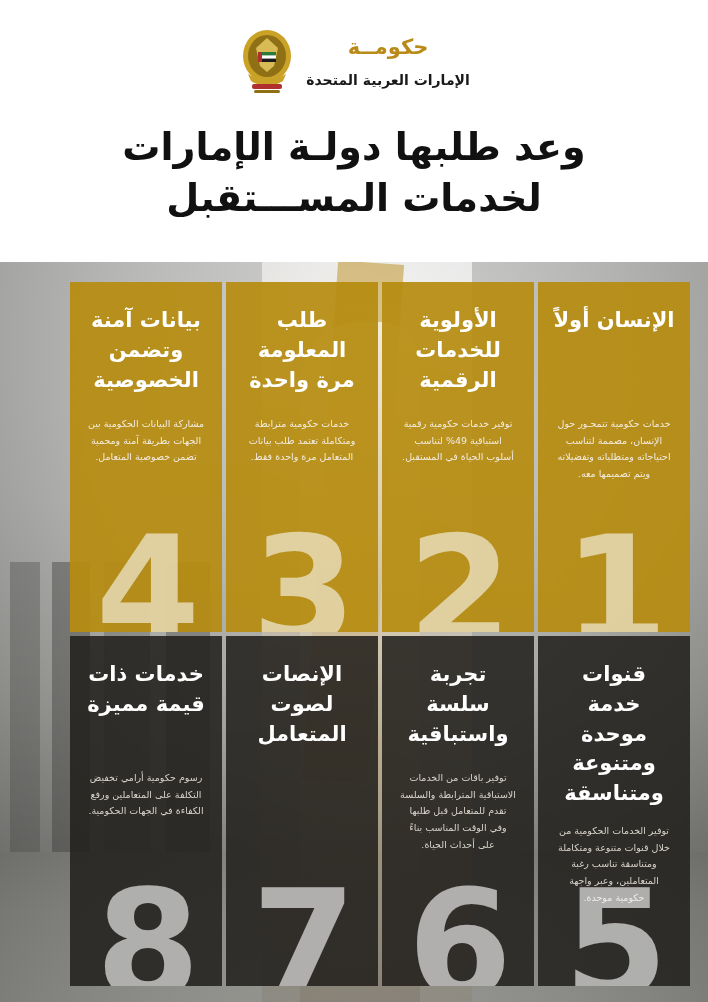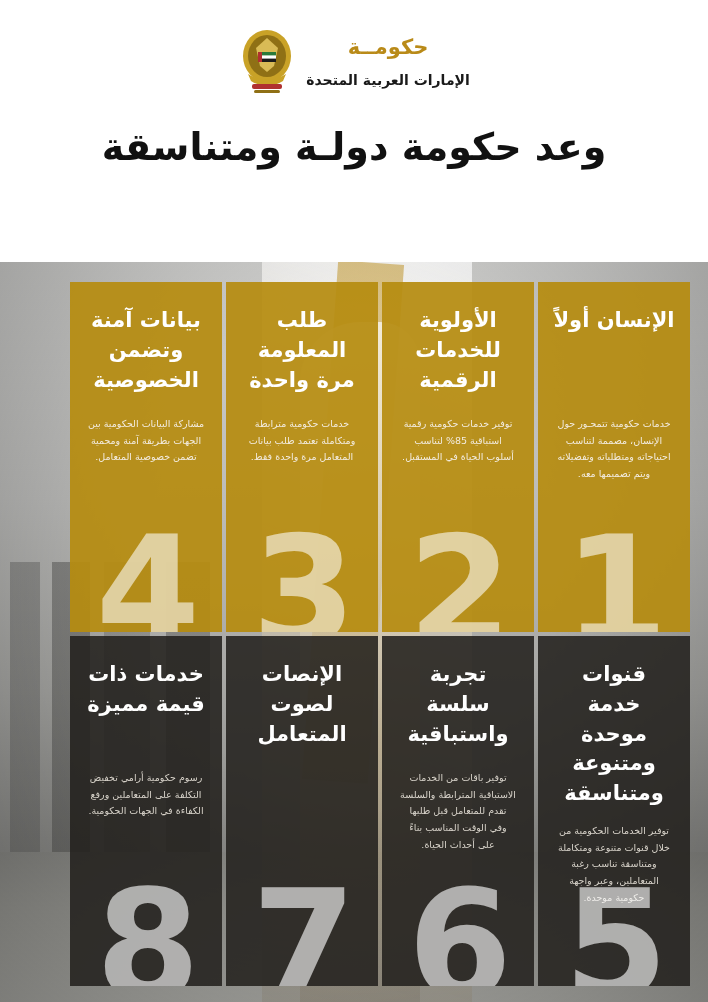--- a/index.html
+++ b/index.html
@@ -196,21 +196,22 @@
           <rect x="20" y="32.6" width="18" height="3.4" fill="#1b1b1b"></rect>
           <rect x="20" y="26" width="4" height="10" fill="#b03030"></rect>
           <path d="M10 48 q19 12 38 0 l-3 7 q-16 10 -32 0 z" fill="#c9a227"></path>
           <rect x="14" y="58" width="30" height="5" rx="2" fill="#b03030"></rect>
           <rect x="16" y="64" width="26" height="3" rx="1.5" fill="#8f7015"></rect>
         </svg>
       </div>
     </div>
 
     <div class="title-block">
-      <div class="title-line l1">وعد حكومة دولـة ومتناسقة</div>
+      <div class="title-line l1">وعد طلبها دولـة الإمارات</div>
+      <div class="title-line l2">لخدمات المســـتقبل</div>
     </div>
   </div>
 
   <div class="photo">
     <div class="sky"></div>
     <div class="skyline"></div>
     <div class="ground"></div>
     <div class="figure"></div>
     <div class="flagstripe"></div>
     <div class="figure2"></div>
@@ -220,21 +221,21 @@
   <div class="grid">
 
     <div class="card gold">
       <div class="head">الإنسان أولاً</div>
       <div class="body">خدمات حكومية تتمحـور حول الإنسان، مصممة لتناسب احتياجاته ومتطلباته وتفضيلاته ويتم تصميمها معه.</div>
       <div class="num">1</div>
     </div>
 
     <div class="card gold">
       <div class="head">الأولوية للخدمات الرقمية</div>
-      <div class="body">توفير خدمات حكومية رقمية استباقية 85% لتناسب أسلوب الحياة في المستقبل.</div>
+      <div class="body">توفير خدمات حكومية رقمية استباقية 49% لتناسب أسلوب الحياة في المستقبل.</div>
       <div class="num">2</div>
     </div>
 
     <div class="card gold">
       <div class="head">طلب المعلومة مرة واحدة</div>
       <div class="body">خدمات حكومية مترابطة ومتكاملة تعتمد طلب بيانات المتعامل مرة واحدة فقط.</div>
       <div class="num">3</div>
     </div>
 
     <div class="card gold">

